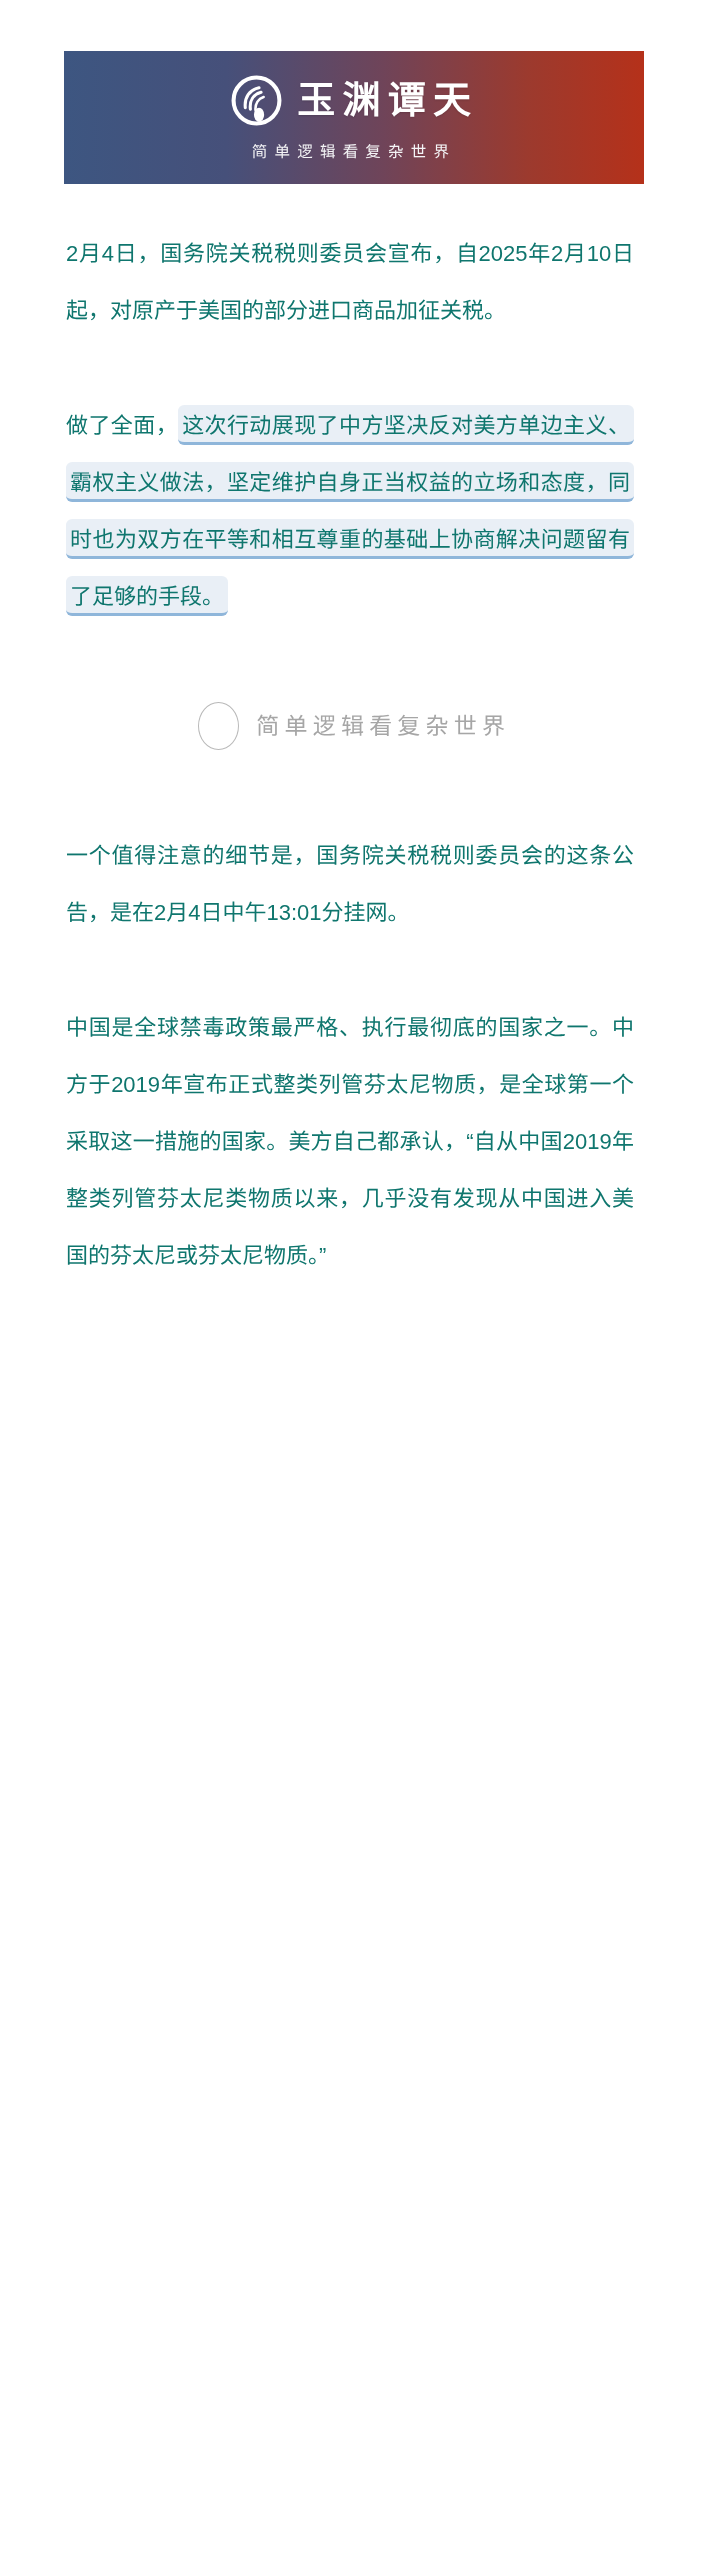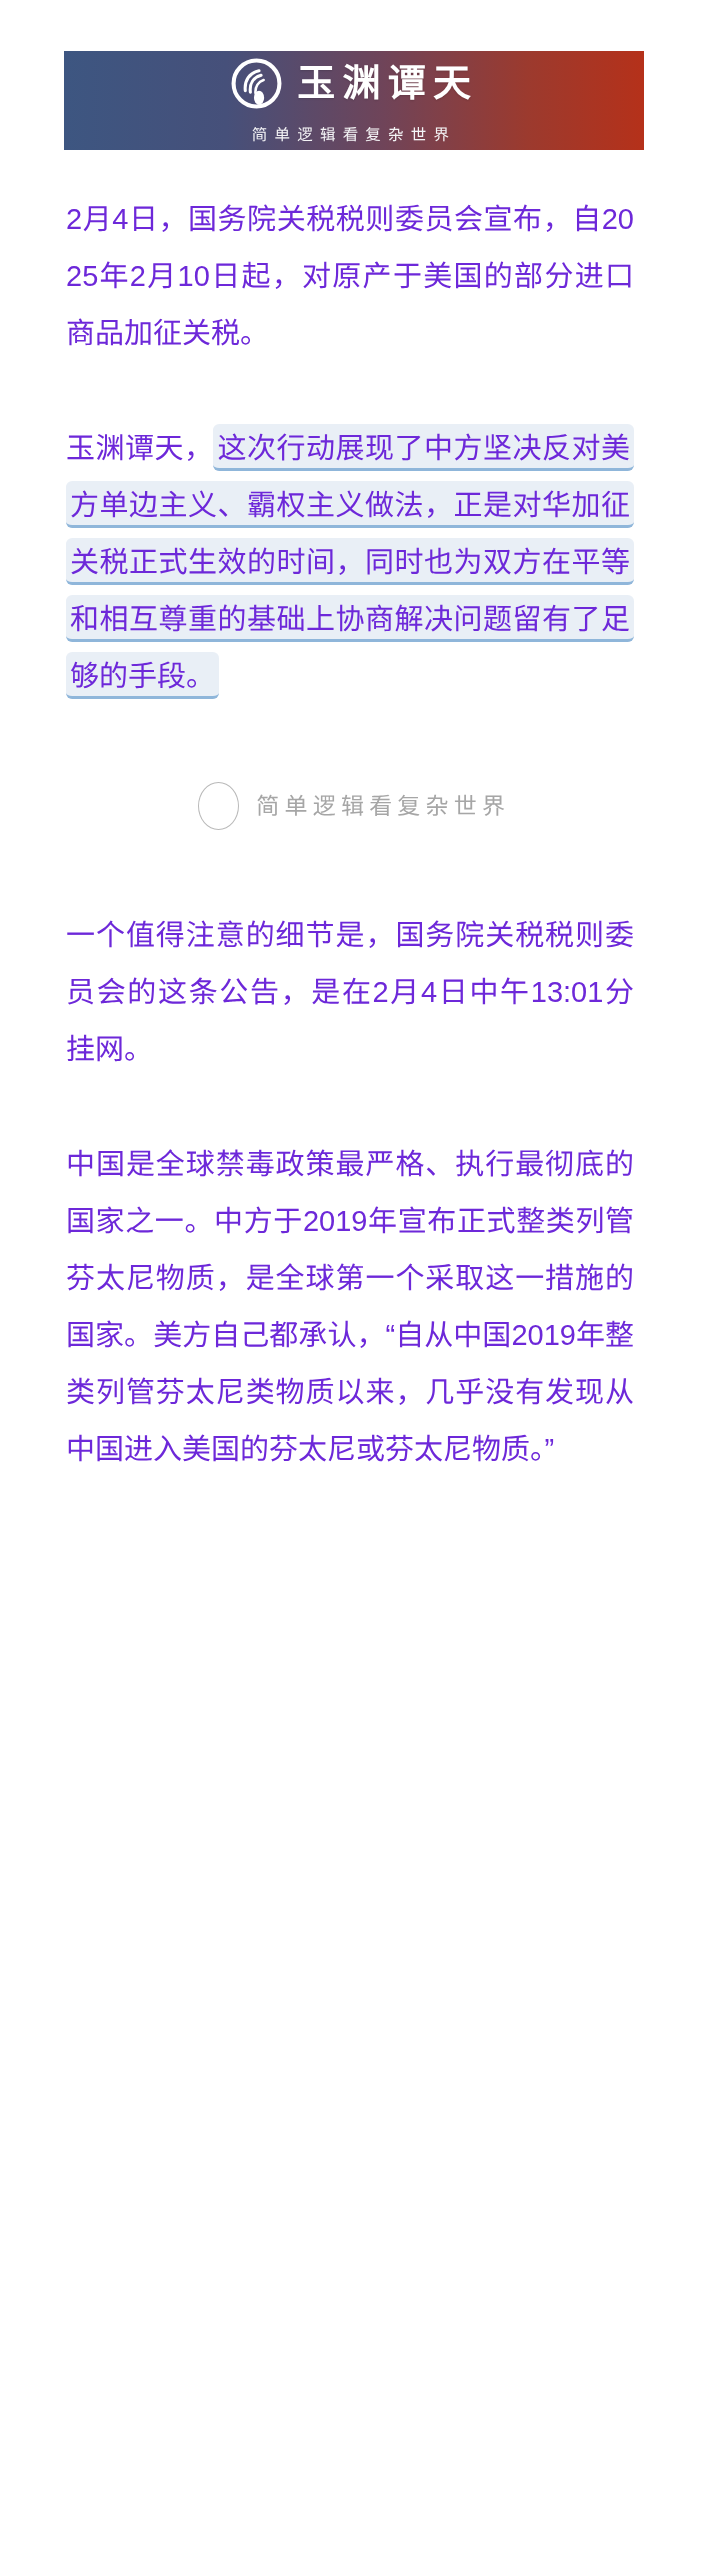--- a/index.html
+++ b/index.html
@@ -6,44 +6,44 @@
   body {
     width:708px;
     font-family:"Liberation Sans","DejaVu Sans",sans-serif;
     color:#1c1c1c;
   }
   .page { width:708px; overflow:hidden; background:#fff; }
 
   
   .banner {
     margin:51px 64px 0 64px;
-    height:99px;
+    height:133px;
     background:linear-gradient(to right,
       #3d5681 0%, #46507a 28%, #6f4459 55%, #9c3a2e 80%, #b5311a 100%);
     display:flex; flex-direction:column; align-items:center; justify-content:center;
   }
   .logo-row { display:flex; align-items:center; gap:14.4px; }
   .logo-icon svg { display:block; }
   .brand-name {
     color:#ffffff; font-size:38px; font-weight:700;
     letter-spacing:7.2px; line-height:1;
     text-shadow:0 1px 2.1px rgba(0,0,0,0.15);
   }
   .banner-tagline {
     margin-top:12.4px; color:#f4f4f6; font-size:15.5px;
     letter-spacing:7.2px; font-weight:400;
   }
 
   
   .article { padding:41px 66px 95px 66px; }
   p.para {
     margin:0 8px 58px 0;
-    font-size:29px; line-height:57px;
+    font-size:22px; line-height:57px;
     text-align:justify; text-justify:inter-ideograph;
-    color:#6d28d9; word-break:break-all;
+    color:#0f766e; word-break:break-all;
   }
   .group > p.para:last-child { margin-bottom:0; }
   .seg-normal { }
   .seg-bold { font-weight:700; }
   .seg-highlight {
     background:#e9eff6;
     border-bottom:3.1px solid #8fb6da;
     padding:7.7px 4.1px 3.6px 4.1px;
     border-radius:6.2px;
     -webkit-box-decoration-break:clone;
@@ -81,21 +81,21 @@
         </svg>
       </span>
       <span class="brand-name">玉渊谭天</span>
     </div>
     <div class="banner-tagline">简单逻辑看复杂世界</div>
   </header>
 
   <main class="article">
     <div class="group" id="intro-group">
         <p class="para"><span class="seg-normal">2月4日，国务院关税税则委员会宣布，自2025年2月10日起，对原产于美国的部分进口商品加征关税。</span></p>
-        <p class="para"><span class="seg-normal">玉渊谭天，</span><span class="seg-highlight">这次行动展现了中方坚决反对美方单边主义、霸权主义做法，正是对华加征关税正式生效的时间，同时也为双方在平等和相互尊重的基础上协商解决问题留有了足够的手段。</span></p>
+        <p class="para"><span class="seg-normal">做了全面，</span><span class="seg-highlight">这次行动展现了中方坚决反对美方单边主义、霸权主义做法，坚定维护自身正当权益的立场和态度，同时也为双方在平等和相互尊重的基础上协商解决问题留有了足够的手段。</span></p>
       </div>
 
     <div class="divider">
       <span class="divider-circle"></span>
       <span class="divider-text">简单逻辑看复杂世界</span>
     </div>
 
     <div class="group" id="body-group">
         <p class="para"><span class="seg-normal">一个值得注意的细节是，国务院关税税则委员会的这条公告，是在2月4日中午13:01分挂网。</span></p>
         <p class="para"><span class="seg-normal">中国是全球禁毒政策最严格、执行最彻底的国家之一。中方于2019年宣布正式整类列管芬太尼物质，是全球第一个采取这一措施的国家。美方自己都承认，“自从中国2019年整类列管芬太尼类物质以来，几乎没有发现从中国进入美国的芬太尼或芬太尼物质。”</span></p>

